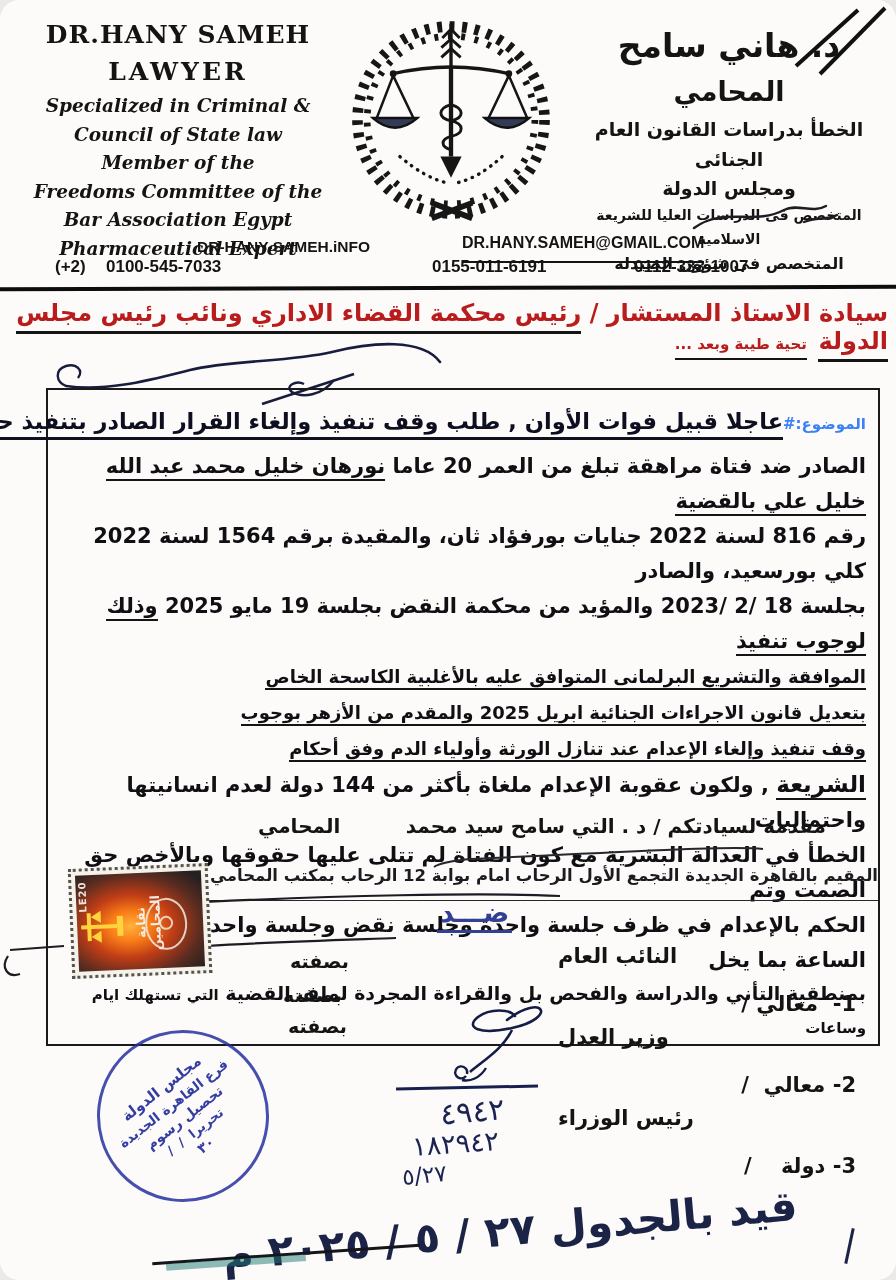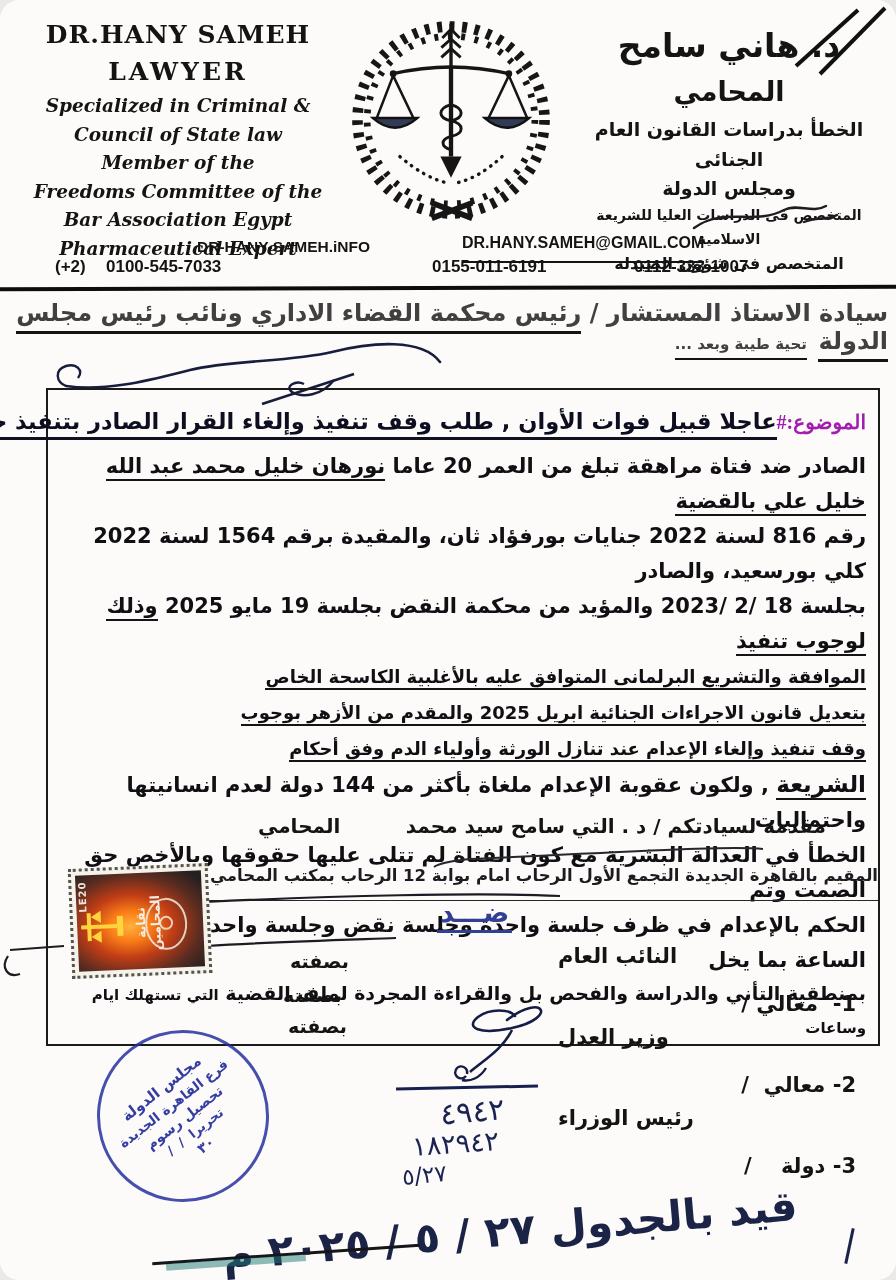--- a/index.html
+++ b/index.html
@@ -25,29 +25,29 @@
   .website{left:197px;top:238px;font-weight:700;font-size:15.5px;font-family:"Liberation Sans",sans-serif;}
   .email{left:462px;top:234px;font-weight:700;font-size:16px;font-family:"Liberation Sans",sans-serif;
          border-bottom:2.5px solid #141414;padding-bottom:9px;}
   .phones{left:0;top:257px;width:896px;font-weight:700;font-size:17px;font-family:"Liberation Sans",sans-serif;}
   .phone-prefix{position:absolute;left:55px;}
   .phone1{position:absolute;left:106px;}
   .phone2{position:absolute;left:432px;}
   .phone3{position:absolute;left:634px;}
   .divider{left:0;top:286px;width:896px;height:3.5px;background:#0d0d0d;transform:rotate(-.15deg);}
   
-  .salutation{right:8px;top:299px;width:880px;font-weight:700;color:#404040;}
+  .salutation{right:8px;top:299px;width:880px;font-weight:700;color:#b91c1c;}
   .sal-main{font-size:24px;}
   .sal-underlined{font-size:24px;border-bottom:3px solid #141414;padding-bottom:4px;}
   .sal-greeting{font-size:15px;border-bottom:2px solid #141414;padding-bottom:5px;margin-right:6px;}
   
   .main-box{left:46px;top:388px;width:834px;min-height:410px;border:2.6px solid #1a1a1a;
             box-sizing:border-box;padding:6px 12px 0 8px;text-align:right;}
   .subject-line{line-height:50px;white-space:nowrap;}
-  .subject-label{font-size:20px;font-weight:600;color:#a21caf;font-family:Liberation Serif, serif;}
+  .subject-label{font-size:15px;font-weight:600;color:#3b82f6;}
   .subject-text{font-size:22.5px;font-weight:800;color:#0d0f20;border-bottom:3px solid #10121f;padding-bottom:3px;}
   .bl{font-size:21px;line-height:35px;font-weight:600;color:#101014;}
   .bl-lg{font-size:18px;line-height:36px;font-weight:800;}
   .bl-sm{font-size:19px;line-height:31px;font-weight:700;}
   .b{font-weight:800;}
   .u{border-bottom:2.6px solid #141414;padding-bottom:1px;}
   .sm{font-size:15px;font-weight:600;}
   
   .closing-presented{right:70px;top:814px;font-size:20px;font-weight:700;}
   .closing-title{left:258px;top:814px;font-size:20px;font-weight:700;}

